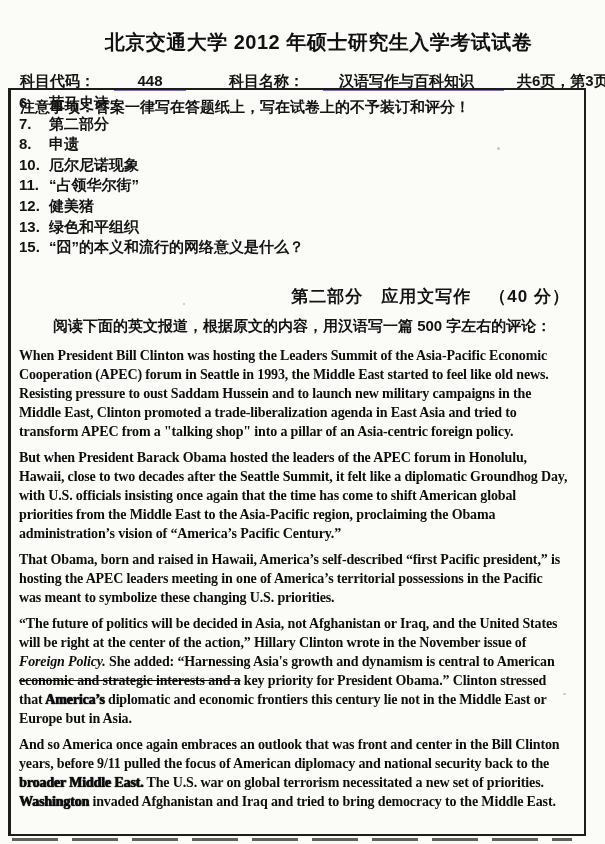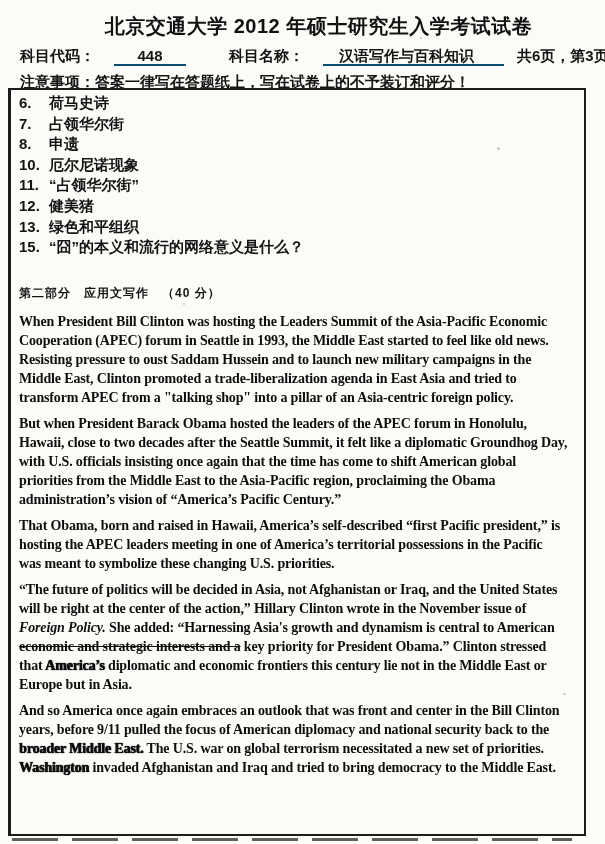--- a/index.html
+++ b/index.html
@@ -5,43 +5,43 @@
   html,body{margin:0;padding:0;}
   body{
     width:605px;height:844px;position:relative;overflow:hidden;
     background:#fbfbf8;color:#141414;
     font-family:"Liberation Sans",sans-serif;
   }
   .page{width:605px;height:844px;position:relative;}
   
   .doc-header{padding-top:13px;}
   .title{
-    margin:0;text-align:center;font-size:20px;font-weight:700;
+    margin:16px;text-align:center;font-size:20px;font-weight:700;
     letter-spacing:.5px;color:#111;padding-left:32px;
   }
   .meta-row{
     display:flex;align-items:baseline;margin:7px 20px 0 20px;
     font-size:15px;font-weight:700;white-space:nowrap;gap:13px;
   }
-  .u{border-bottom:2px solid #0c4a6e;text-align:center;display:inline-block;line-height:17px;}
+  .u{border-bottom:2px solid #8b5cf6;text-align:center;display:inline-block;line-height:17px;}
   .code{min-width:56px;margin:0 30px 0 6px;padding:0 8px;}
   .name{margin-left:6px;padding:0 30px 0 16px;}
   .pages{margin-left:auto;margin-right:14px;}
   .notice-row{margin:7px 20px 0 20px;font-size:15px;font-weight:700;}
   
   .box{
     position:absolute;left:8px;top:88px;width:578px;height:748px;
     box-sizing:border-box;border:2px solid #1c1c1c;border-left-width:3px;
     padding:3px 14px 0 8px;overflow:hidden;
   }
   .qlist{font-size:15px;font-weight:700;}
   .q-item{line-height:20.6px;white-space:nowrap;}
   .q-num{display:inline-block;min-width:25px;margin-right:5px;}
   .sec-head{
-    margin:27px 0 0;text-align:left;font-size:12px;font-weight:700;
+    margin:27px 0 0;text-align:right;font-size:17px;font-weight:700;
     letter-spacing:1px;
   }
   .instruction{margin:9px 0 0 34px;font-size:15px;font-weight:700;}
   
   .article{
     margin-top:10px;padding-right:2px;
     font-family:"Liberation Serif",serif;
     font-size:14px;font-weight:700;line-height:19px;
     letter-spacing:-.15px;color:#0e0e0e;
   }
@@ -76,29 +76,30 @@
       <span class="pages">共6页，第3页</span>
     </div>
     <div class="notice-row">
       <span>注意事项：</span><span>答案一律写在答题纸上，写在试卷上的不予装订和评分！</span>
     </div>
   </header>
 
   <main class="box">
     <div id="qlist" class="qlist">
         <div class="q-item"><span class="q-num">6.</span><span class="q-text">荷马史诗</span></div>
-        <div class="q-item"><span class="q-num">7.</span><span class="q-text">占领华尔街</span></div>
+        <div class="q-item"><span class="q-num">7.</span><span class="q-text">第二部分</span></div>
         <div class="q-item"><span class="q-num">8.</span><span class="q-text">申遗</span></div>
         <div class="q-item"><span class="q-num">10.</span><span class="q-text">厄尔尼诺现象</span></div>
         <div class="q-item"><span class="q-num">11.</span><span class="q-text">“占领华尔街”</span></div>
         <div class="q-item"><span class="q-num">12.</span><span class="q-text">健美猪</span></div>
         <div class="q-item"><span class="q-num">13.</span><span class="q-text">绿色和平组织</span></div>
         <div class="q-item"><span class="q-num">15.</span><span class="q-text">“囧”的本义和流行的网络意义是什么？</span></div>
       </div>
     <h2 class="sec-head">第二部分　应用文写作　（40 分）</h2>
+    <p class="instruction">阅读下面的英文报道，根据原文的内容，用汉语写一篇 500 字左右的评论：</p>
     <div id="article" class="article">
         <p class="para"><span>When President Bill Clinton was hosting the Leaders Summit of the Asia-Pacific Economic Cooperation (APEC) forum in Seattle in 1993, the Middle East started to feel like old news. Resisting pressure to oust Saddam Hussein and to launch new military campaigns in the Middle East, Clinton promoted a trade-liberalization agenda in East Asia and tried to transform APEC from a "talking shop" into a pillar of an Asia-centric foreign policy.</span></p>
         <p class="para"><span>But when President Barack Obama hosted the leaders of the APEC forum in Honolulu, Hawaii, close to two decades after the Seattle Summit, it felt like a diplomatic Groundhog Day, with U.S. officials insisting once again that the time has come to shift American global priorities from the Middle East to the Asia-Pacific region, proclaiming the Obama administration’s vision of “America’s Pacific Century.”</span></p>
         <p class="para"><span>That Obama, born and raised in Hawaii, America’s self-described “first Pacific president,” is hosting the APEC leaders meeting in one of America’s territorial possessions in the Pacific was meant to symbolize these changing U.S. priorities.</span></p>
         <p class="para"><span>“The future of politics will be decided in Asia, not Afghanistan or Iraq, and the United States will be right at the center of the action,” Hillary Clinton wrote in the November issue of </span><span class="i">Foreign Policy.</span><span> She added: “Harnessing Asia's growth and dynamism is central to American </span><span class="strike">economic and strategic interests and a</span><span> key priority for President Obama.” Clinton stressed that </span><span class="smudge">America’s</span><span> diplomatic and economic frontiers this century lie not in the Middle East or Europe but in Asia.</span></p>
         <p class="para"><span>And so America once again embraces an outlook that was front and center in the Bill Clinton years, before 9/11 pulled the focus of American diplomacy and national security back to the </span><span class="smudge">broader Middle East.</span><span> The U.S. war on global terrorism necessitated a new set of priorities. </span><span class="smudge">Washington</span><span> invaded Afghanistan and Iraq and tried to bring democracy to the Middle East.</span></p>
       </div>
   </main>
 
   <div class="scan-line"></div>

